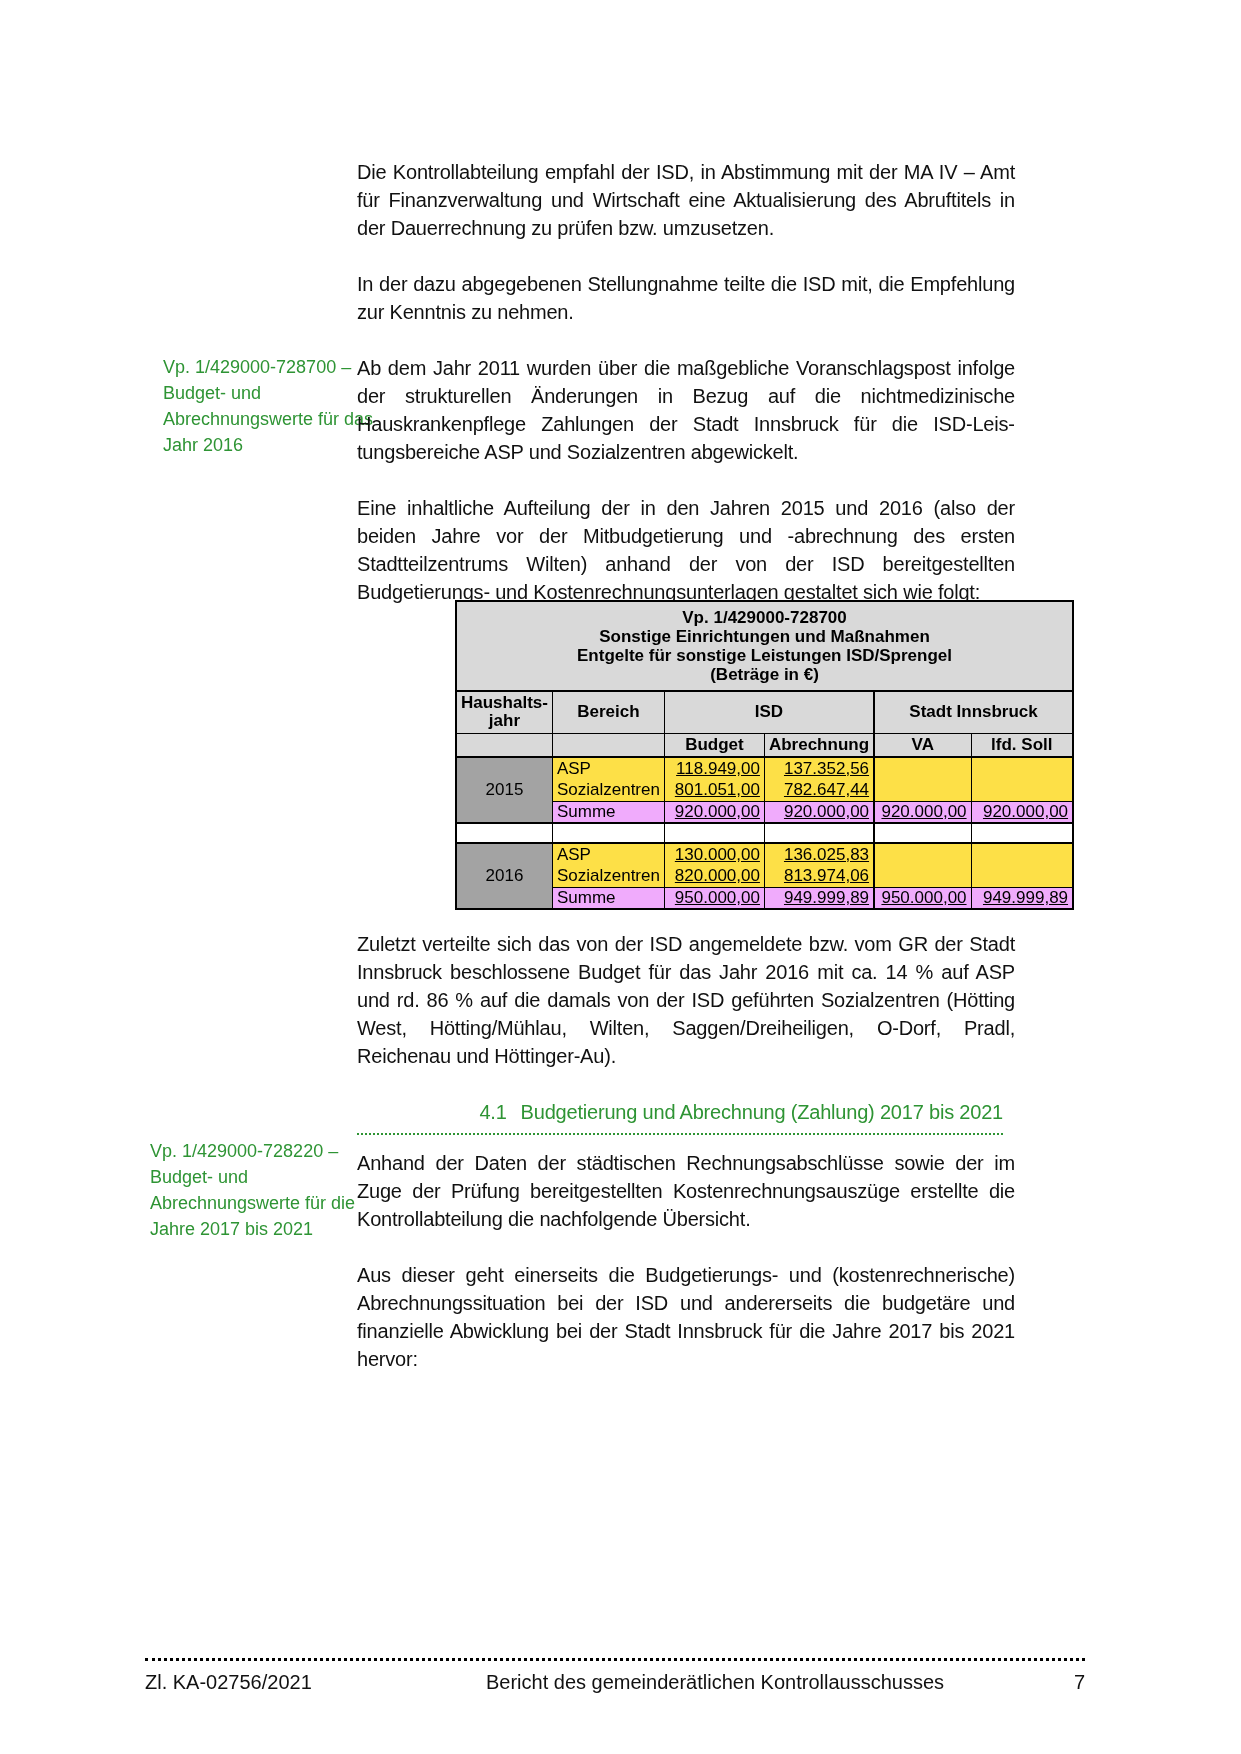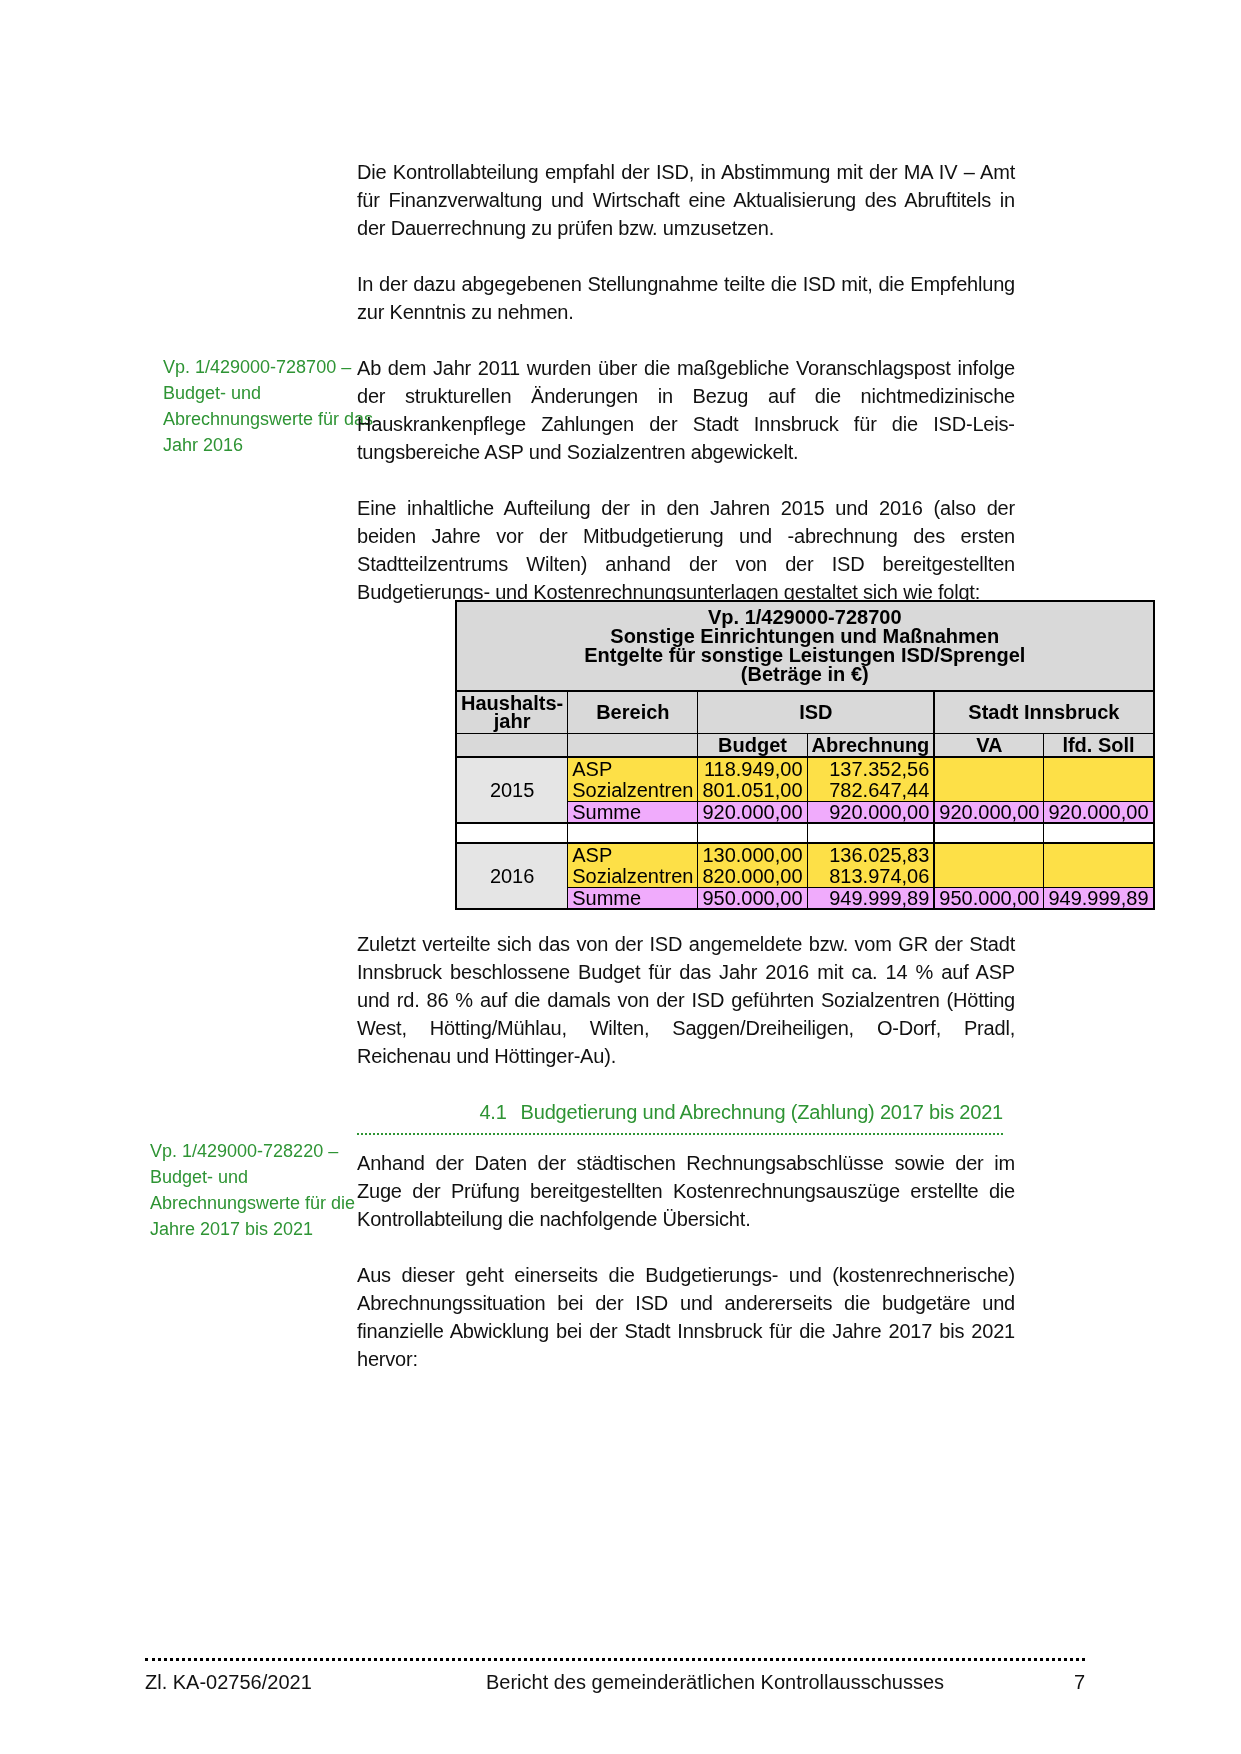--- a/index.html
+++ b/index.html
@@ -53,21 +53,21 @@
     margin-bottom:14px;
   }
   .section-heading .h-num{margin-right:14px;}
 
   
   table.vp-table{
     position:absolute;
     left:455px;
     top:600px;
     border-collapse:collapse;
-    font-size:20px;
+    font-size:17px;
     line-height:18px;
     color:#000;
     border:2px solid #000;
     padding-left:16px;
   }
   .vp-table td,.vp-table th{
     border:1px solid #000;
     padding:1px 4px;
     height:22px;
     box-sizing:border-box;
@@ -80,22 +80,22 @@
     font-weight:bold;
     padding:6px 4px;
     border-bottom:2px solid #000;
     height:auto;
   }
   .vp-table .caption-cell div{line-height:19px;}
   .vp-table .hdr{background:#d9d9d9;font-weight:bold;text-align:center;}
   .vp-table tr.head-row th{height:42px;}
   .vp-table tr.sub-row td, .vp-table tr.sub-row th{border-bottom:2px solid #000;height:24px;margin-left:23px;}
   .vp-table .pre{white-space:pre-line;}
-  .vp-table .year-cell{background:#e5e5e5;text-align:center;vertical-align:middle;}
-  .vp-table .num{text-align:right;}
+  .vp-table .year-cell{background:#a3a3a3;text-align:center;vertical-align:middle;}
+  .vp-table .num{text-align:right;text-decoration:underline;}
   .vp-table .stadt-b{border-left:2px solid #000;}
   .vp-table tr.r-top td{border-bottom:none;}
   .vp-table tr.r-mid td{border-top:none;}
   .vp-table tr.summe-row td{background:#f0abfc;}
   .vp-table tr.spacer-row td{
     height:20px;background:#fff;
     border-top:2px solid #000;border-bottom:2px solid #000;
   }
 
   

